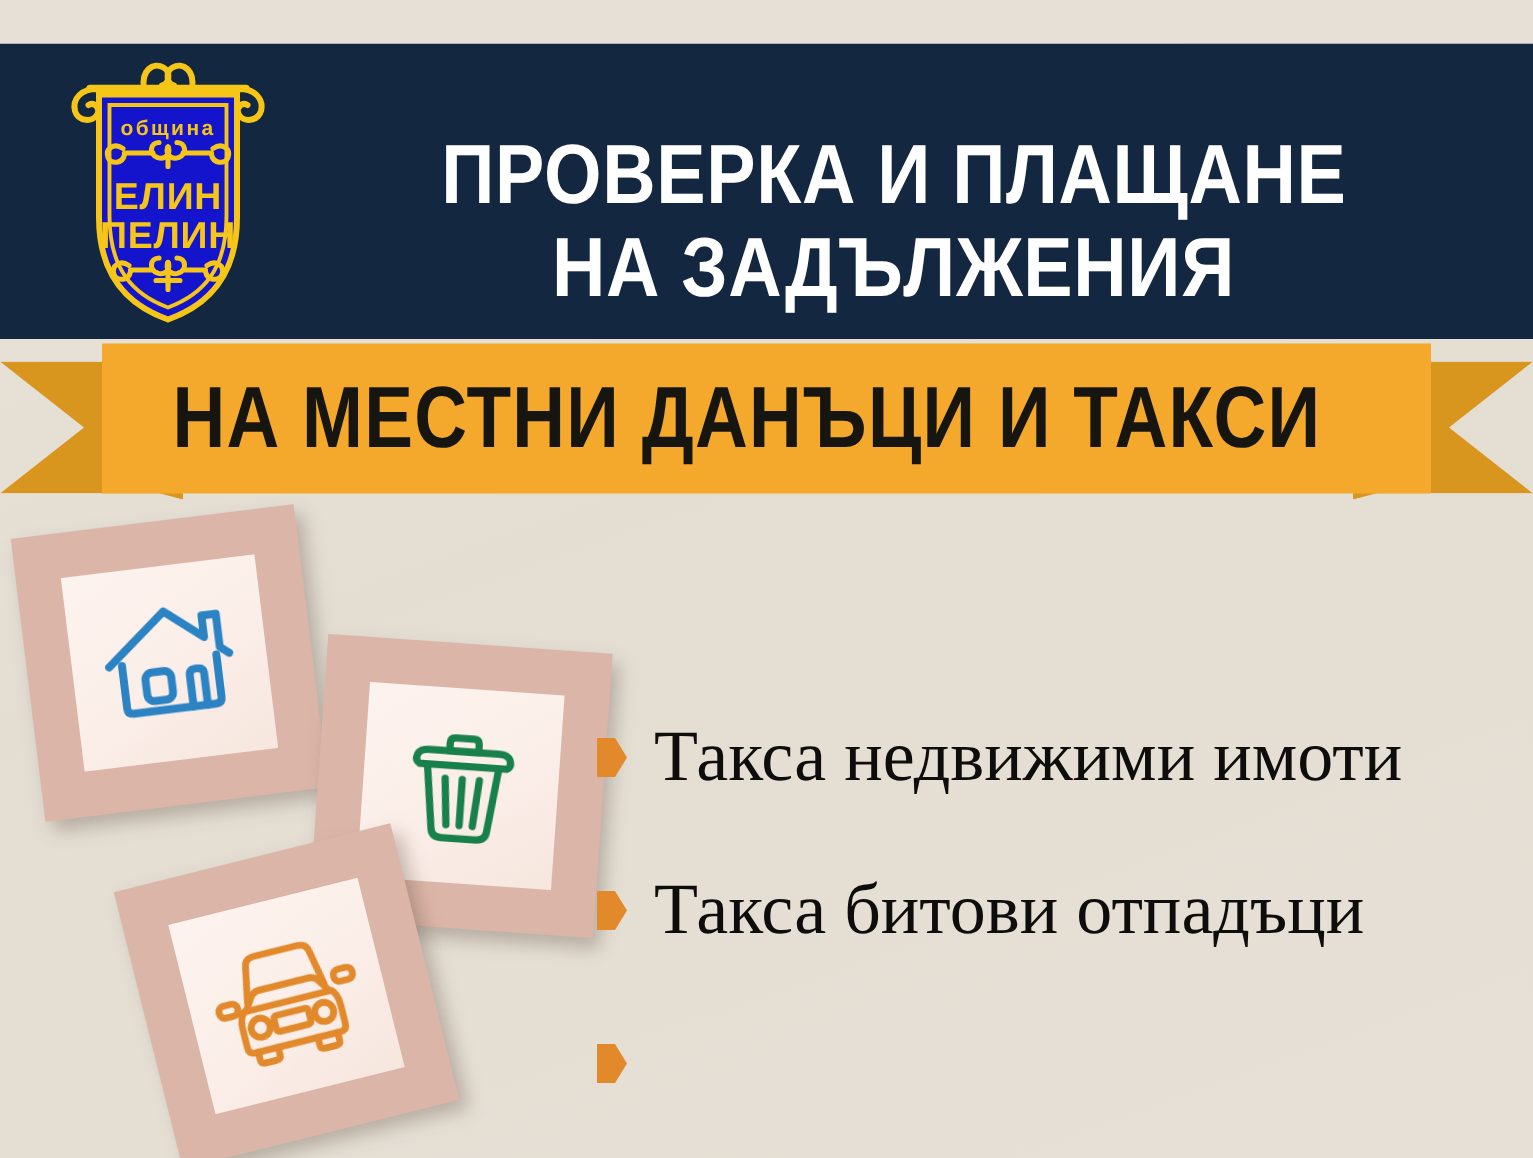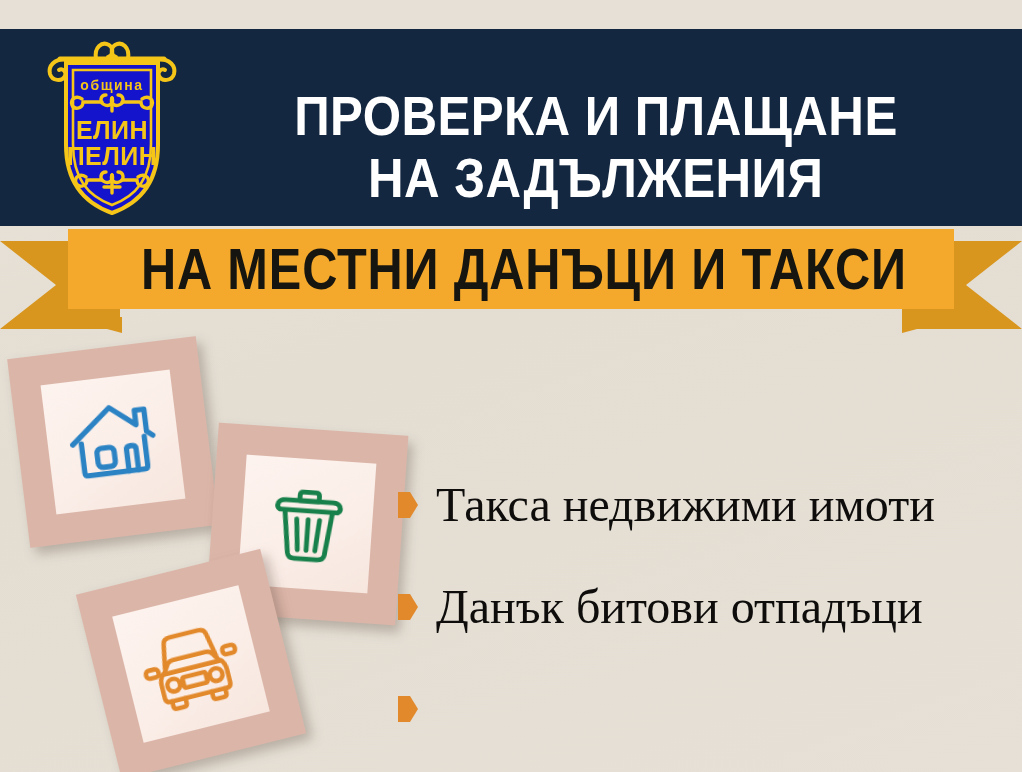--- a/index.html
+++ b/index.html
@@ -66,24 +66,24 @@
     clip-path:polygon(0 0,60px 0,60px 16px);
     z-index:6;
   }
   .ribbon-fold-right{
     position:absolute;right:60px;top:288px;width:60px;height:16px;
     background:#d8961f;
     clip-path:polygon(0 0,60px 0,0 16px);
     z-index:6;
   }
   .ribbon-band{
-    position:absolute;left:68px;top:200px;width:886px;height:80px;
+    position:absolute;left:68px;top:200px;width:886px;height:100px;
     background:#f4a92c;
     z-index:7;
-    display:flex;align-items:center;justify-content:flex-start;
+    display:flex;align-items:center;justify-content:flex-end;
   }
   .ribbon-text{
     color:#17150f;
     font-family:"Liberation Sans",sans-serif;
     font-weight:bold;
     font-size:58px;
     line-height:58px;
     letter-spacing:1px;
     transform:scaleX(0.84);
     white-space:nowrap;
@@ -261,20 +261,20 @@
     </div>
   </div>
 
   <div class="bullets">
     <div class="bullet-row">
       <span class="bullet-marker"></span>
       <span class="bullet-label">Такса недвижими имоти</span>
     </div>
     <div class="bullet-row">
       <span class="bullet-marker"></span>
-      <span class="bullet-label">Данък битови отпадъци</span>
+      <span class="bullet-label">Такса битови отпадъци</span>
     </div>
     <div class="bullet-row">
       <span class="bullet-marker"></span>
     </div>
   </div>
 
 </div>
 
 </body></html>

